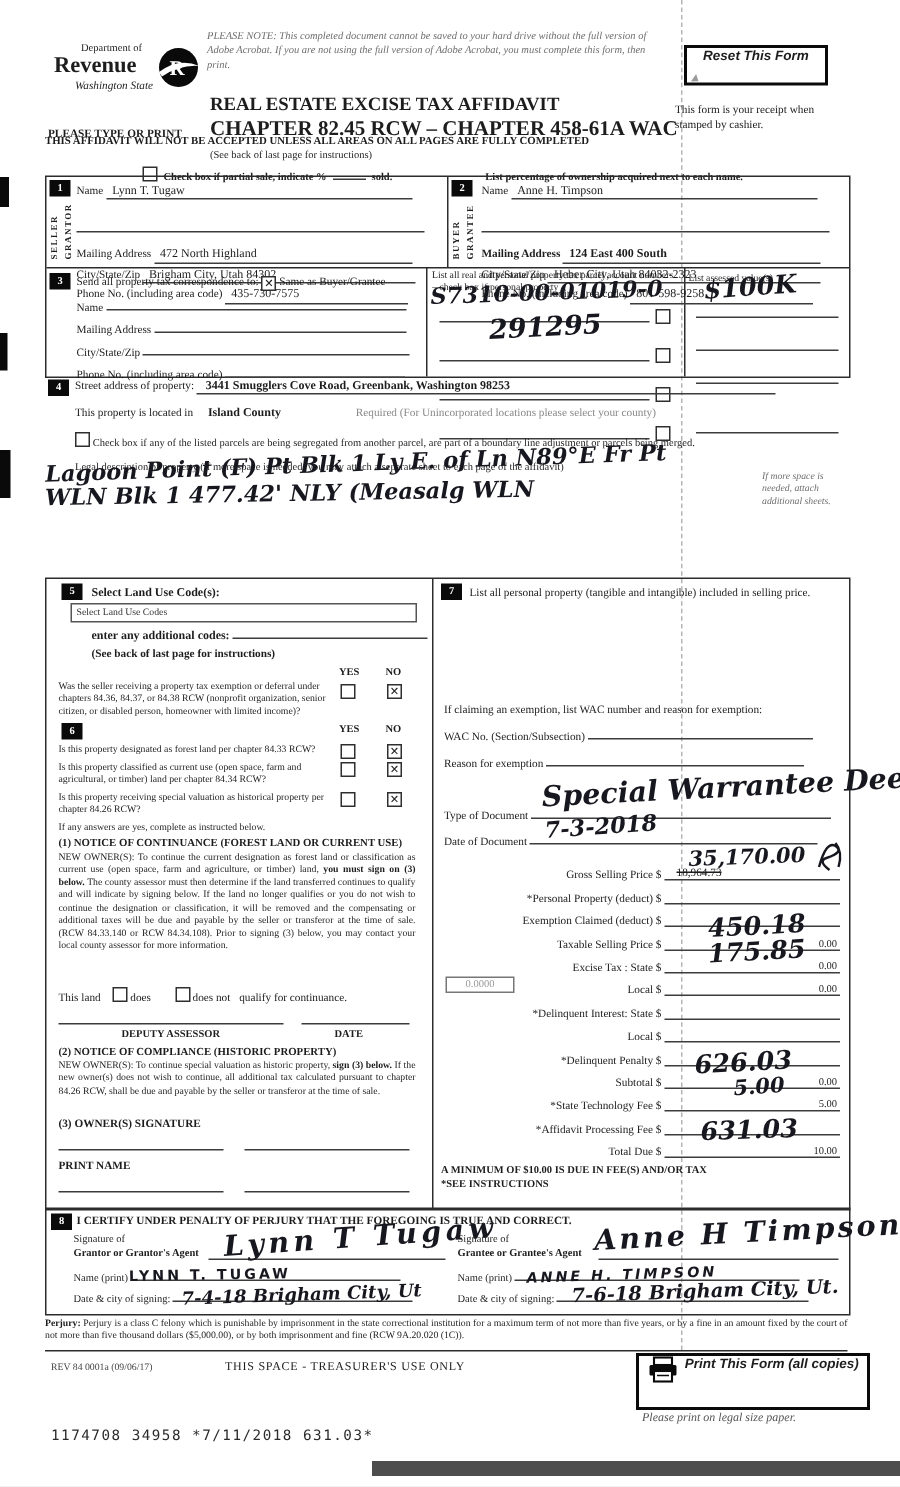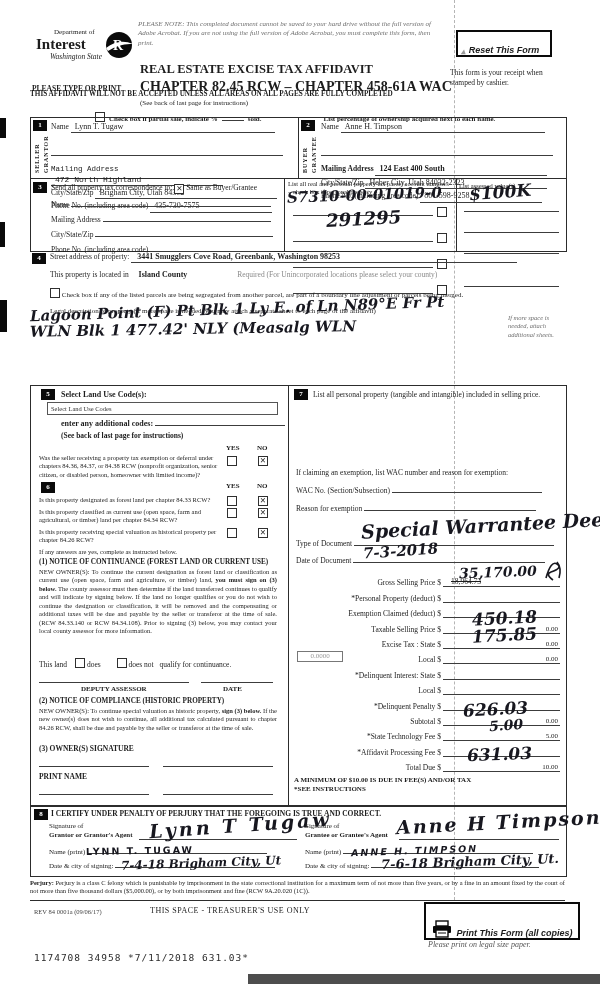--- a/index.html
+++ b/index.html
@@ -26,42 +26,42 @@
         color:#17171f;white-space:nowrap;pointer-events:none;}
   .handprint{position:absolute;font-family:"DejaVu Sans",sans-serif;font-weight:bold;
         color:#17171f;white-space:nowrap;letter-spacing:2px;pointer-events:none;}
   .vlabel{font-size:6px;font-weight:bold;letter-spacing:1px;line-height:1.5;
           transform:rotate(-90deg);transform-origin:center;font-family:"Liberation Serif",serif;}
   .mrow{display:flex;align-items:flex-end;height:15.4px;}
   .mlabel{width:147px;text-align:right;font-size:7.5px;padding-right:2px;white-space:nowrap;}
   .mline{flex:1;border-bottom:1px solid #3c3c3c;position:relative;height:12px;}
   .mprint{position:absolute;right:2px;bottom:0;font-size:7px;}
   .mstruck{position:absolute;left:8px;bottom:0;font-size:7.5px;text-decoration:line-through;}
-  .btn{border:2px solid #0a0a0a;background:#fff;display:flex;align-items:flex-end;justify-content:center;
+  .btn{border:2px solid #0a0a0a;background:#fff;display:flex;align-items:flex-start;justify-content:center;
        font-family:"Liberation Sans",sans-serif;font-weight:bold;font-style:italic;cursor:pointer;}
   .ratebox{position:absolute;border:1.5px solid #777;width:44px;height:9px;font-size:7px;color:#999;
            text-align:center;line-height:9px;}
   .artifact{position:absolute;background:#0a0a0a;}
   .dash-fold{position:absolute;border-left:1px dashed #b5b5b5;width:0;}
 </style>
 </head>
 <body>
 
 <div id="page">
 
   <div class="artifact" style="left:0;top:118px;width:6px;height:20px;"></div>
   <div class="artifact" style="left:0;top:222px;width:5px;height:25px;"></div>
   <div class="artifact" style="left:0;top:300px;width:7px;height:32px;"></div>
   <div class="dash-fold" style="left:454px;top:0;height:905px;"></div>
 
   <div class="abs" style="left:36px;top:28px;width:120px;">
     <div style="display:flex;align-items:center;">
       <div>
         <div class="f7" style="padding-left:18px;">Department of</div>
-        <div class="b" style="font-size:15px;line-height:1;">Interest</div>
+        <div class="b" style="font-size:15px;line-height:1;">Revenue</div>
         <div class="i f75" style="padding-left:14px;">Washington State</div>
       </div>
       <svg width="30" height="30" viewBox="0 0 30 30" style="margin-left:2px;">
         <circle cx="15" cy="15" r="13" fill="#0a0a0a"></circle>
         <path d="M2 18 Q15 8 29 14 Q16 13 4 21 Z" fill="#ffffff"></path>
         <text x="9" y="20" font-size="14" font-weight="bold" fill="#ffffff" font-family="Liberation Serif,serif">R</text>
       </svg>
     </div>
   </div>
 
@@ -97,21 +97,21 @@
     <div class="badge" style="left:2px;top:2px;">1</div>
     <div class="abs vlabel" style="left:-9px;top:26px;width:40px;">
       <span>SELLER</span><br>
       <span>GRANTOR</span>
     </div>
     <div class="abs" style="left:20px;top:4px;width:240px;">
       <div class="f75"><span>Name</span>
         <span class="field f8" style="width:200px;padding-left:4px;"><span>Lynn T. Tugaw</span></span></div>
       <div style="height:9px;"></div>
       <div class="field" style="width:232px;height:1px;"></div>
-      <div class="f75" style="margin-top:4px;font-family:Liberation Mono, monospace;"><span>Mailing Address</span>
+      <div class="f75" style="margin-top:4px;"><span>Mailing Address</span>
         <span class="field f8" style="width:168px;padding-left:4px;"><span>472 North Highland</span></span></div>
       <div class="f75" style="margin-top:2px;"><span>City/State/Zip</span>
         <span class="field f8" style="width:178px;padding-left:4px;"><span>Brigham City, Utah 84302</span></span></div>
       <div class="f75" style="margin-top:2px;"><span>Phone No. (including area code)</span>
         <span class="field f8" style="width:118px;padding-left:4px;"><span>435-730-7575</span></span></div>
     </div>
 
     <div class="badge" style="left:270px;top:2px;">2</div>
     <div class="abs vlabel" style="left:259px;top:26px;width:40px;">
       <span>BUYER</span><br>

